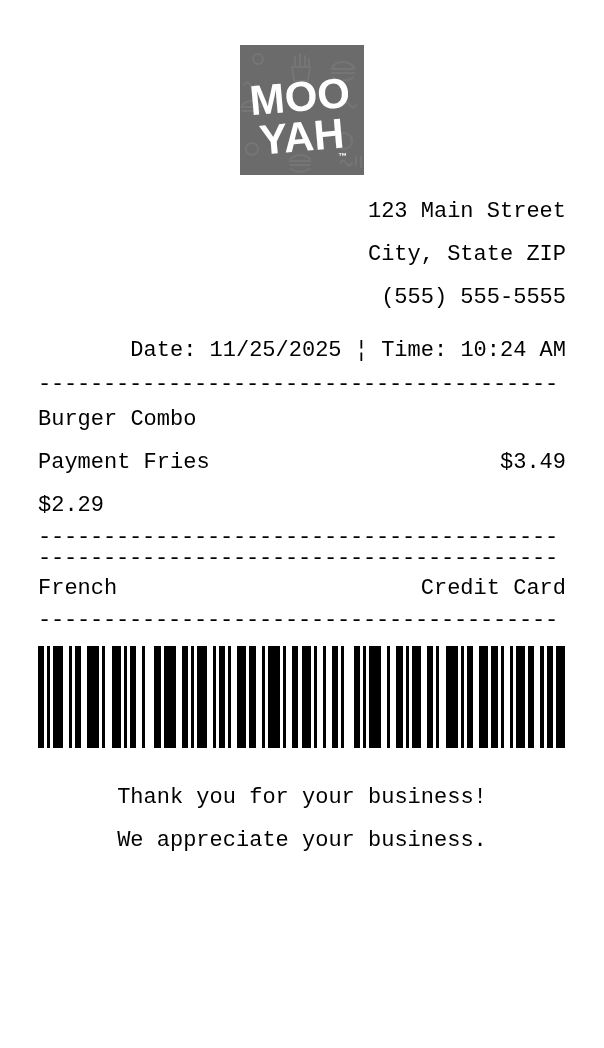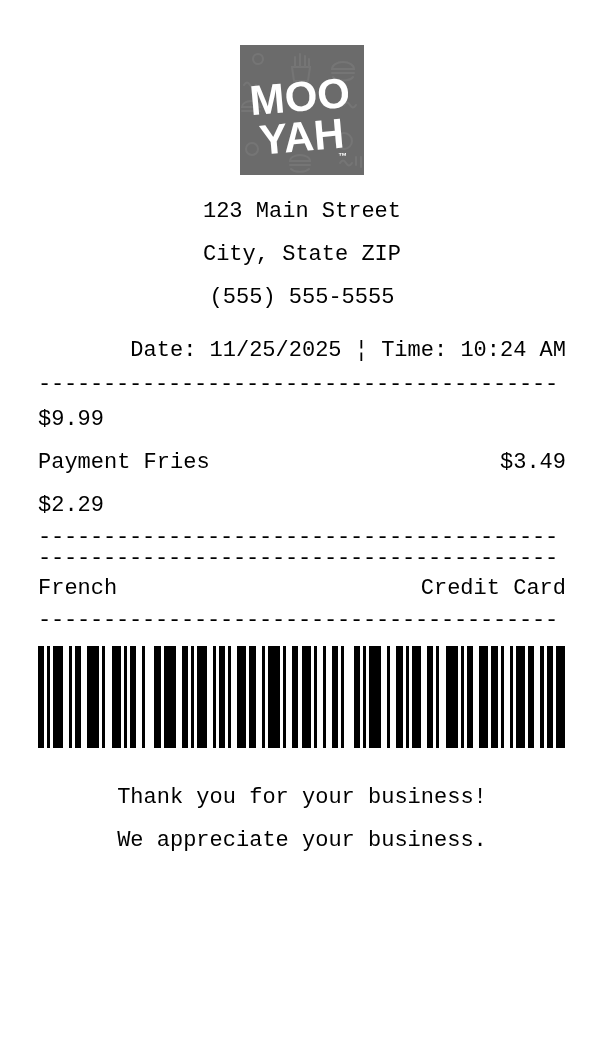--- a/index.html
+++ b/index.html
@@ -9,21 +9,21 @@
     height: 1048px;
     box-sizing: border-box;
     padding: 45px 38px 0 38px;
     background: #ffffff;
     color: #000000;
     font-family: "Liberation Mono", "DejaVu Sans Mono", monospace;
     font-size: 22px;
     overflow: hidden;
   }
   .logo-wrap { display: flex; justify-content: center; }
-  .address { margin-top: 15px; text-align: center; }
+  .address { margin-top: 15px; text-align: right; }
   .address div { line-height: 43px; white-space: pre; }
   .dateline {
     margin-top: 10px;
     line-height: 43px;
     text-align: right;
     white-space: pre;
   }
   .divider {
     white-space: nowrap;
     overflow: hidden;
@@ -95,21 +95,21 @@
     <div>City, State ZIP</div>
     <div>(555) 555-5555</div>
   </div>
 
   <div class="dateline">Date: 11/25/2025 ¦ Time: 10:24 AM</div>
 
   <div class="divider div-1">----------------------------------------</div>
 
   <div>
     <div class="row">
-      <span>$9.99</span>
+      <span>Burger Combo</span>
     </div>
     <div class="row">
       <span>Payment Fries</span>
       <span>$3.49</span>
     </div>
     <div class="row">
       <span>$2.29</span>
     </div>
   </div>
 

